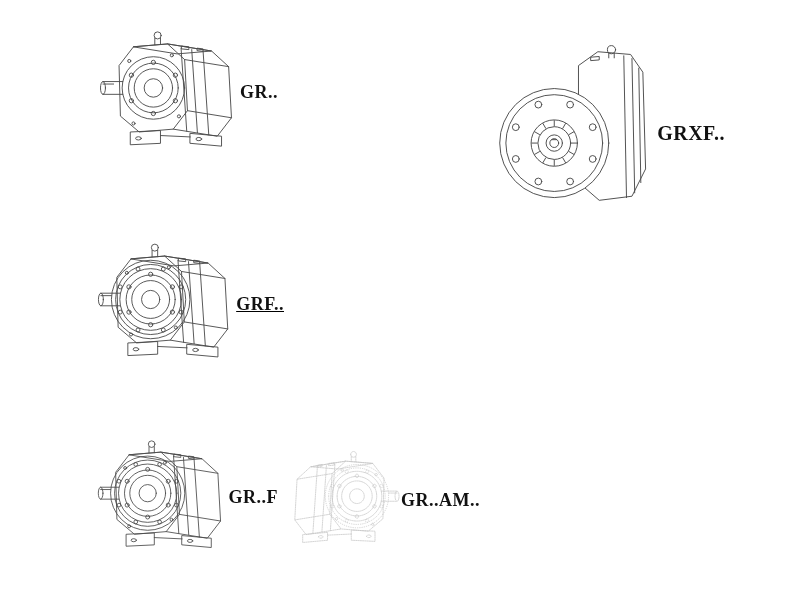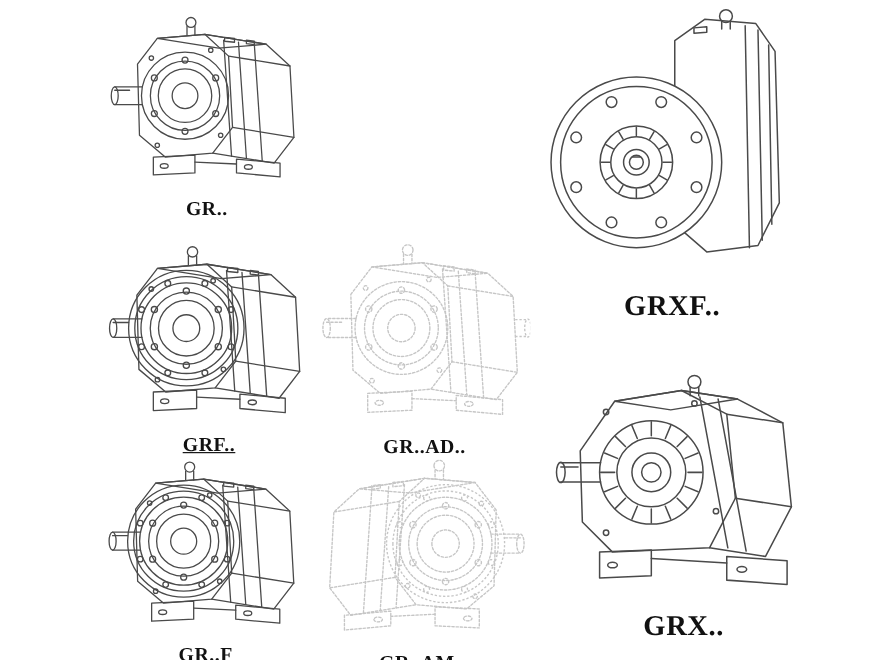--- a/index.html
+++ b/index.html
@@ -12,36 +12,36 @@
     position: relative;
     width: 800px;
     height: 600px;
     background: var(--page-bg, #ffffff);
     overflow: hidden;
   }
   .cell {
     position: absolute;
     margin: 0;
     display: flex;
-    flex-direction: column;
+    flex-direction: row;
     align-items: center;
   }
   .cell svg { display: block; }
   .tone-dark  { color: var(--line-dark, #4a4a4a); }
   .tone-light { color: var(--line-light, #c6c6c6); stroke-dasharray: 2.2 1.8; }
   .label {
     margin-top: 2px;
     font-weight: 700;
     font-size: 18px;
     letter-spacing: 0.5px;
     color: var(--label-color, #111111);
     text-align: center;
     font-family: "Liberation Serif", serif;
   }
-  .label.lg { font-size: 26px; }
+  .label.lg { font-size: 20px; }
   .defs-holder { position: absolute; width: 0; height: 0; overflow: hidden; }
 </style>
 </head>
 <body>
 
 <svg class="defs-holder" aria-hidden="true">
   <defs>
     <g id="sym-foot" fill="none" stroke="currentColor" stroke-width="1.3" stroke-linejoin="round" stroke-linecap="round">
       <path d="M50 32 L98 28 L160 38 L112 42 Z"></path>
       <path d="M98 28 L160 38 L184 60 L188 132 L168 158 L106 148"></path>
@@ -159,47 +159,31 @@
     <figcaption class="label lg">GRXF..</figcaption>
   </figure>
 
   <figure class="cell" style="left:96px; top:214px; width:188px;text-decoration:underline;">
     <svg class="tone-dark" width="188" height="178" viewBox="0 0 200 190">
       <use href="#sym-flangefoot"></use>
     </svg>
     <figcaption class="label">GRF..</figcaption>
   </figure>
 
-  <figure class="cell" style="left:290px; top:212px; width:192px;">
-    <svg class="tone-light" width="192" height="182" viewBox="0 0 200 190">
-      <use href="#sym-foot"></use>
-      <g fill="none" stroke="currentColor" stroke-width="1.3">
-        <path d="M186 82 L198 82 M186 98 L198 98"></path>
-        <ellipse cx="198" cy="90" rx="3" ry="8.5"></ellipse>
-      </g>
-    </svg>
-    <figcaption class="label">GR..AD..</figcaption>
-  </figure>
 
   <figure class="cell" style="left:96px; top:410px; width:182px;">
     <svg class="tone-dark" width="182" height="173" viewBox="0 0 200 190">
       <use href="#sym-flangefoot"></use>
     </svg>
     <figcaption class="label">GR..F</figcaption>
   </figure>
 
   <figure class="cell" style="left:288px; top:408px; width:192px;">
     <svg class="tone-light" width="192" height="182" viewBox="0 0 200 190">
       <g transform="translate(200,0) scale(-1,1)">
         <use href="#sym-flangefoot"></use>
       </g>
     </svg>
     <figcaption class="label">GR..AM..</figcaption>
   </figure>
 
-  <figure class="cell" style="left:494px; top:306px; width:255px;">
-    <svg class="tone-dark" width="255" height="240" viewBox="0 0 260 245">
-      <use href="#sym-large"></use>
-    </svg>
-    <figcaption class="label lg" style="margin-top:8px">GRX..</figcaption>
-  </figure>
 
 </div>
 
 </body></html>

